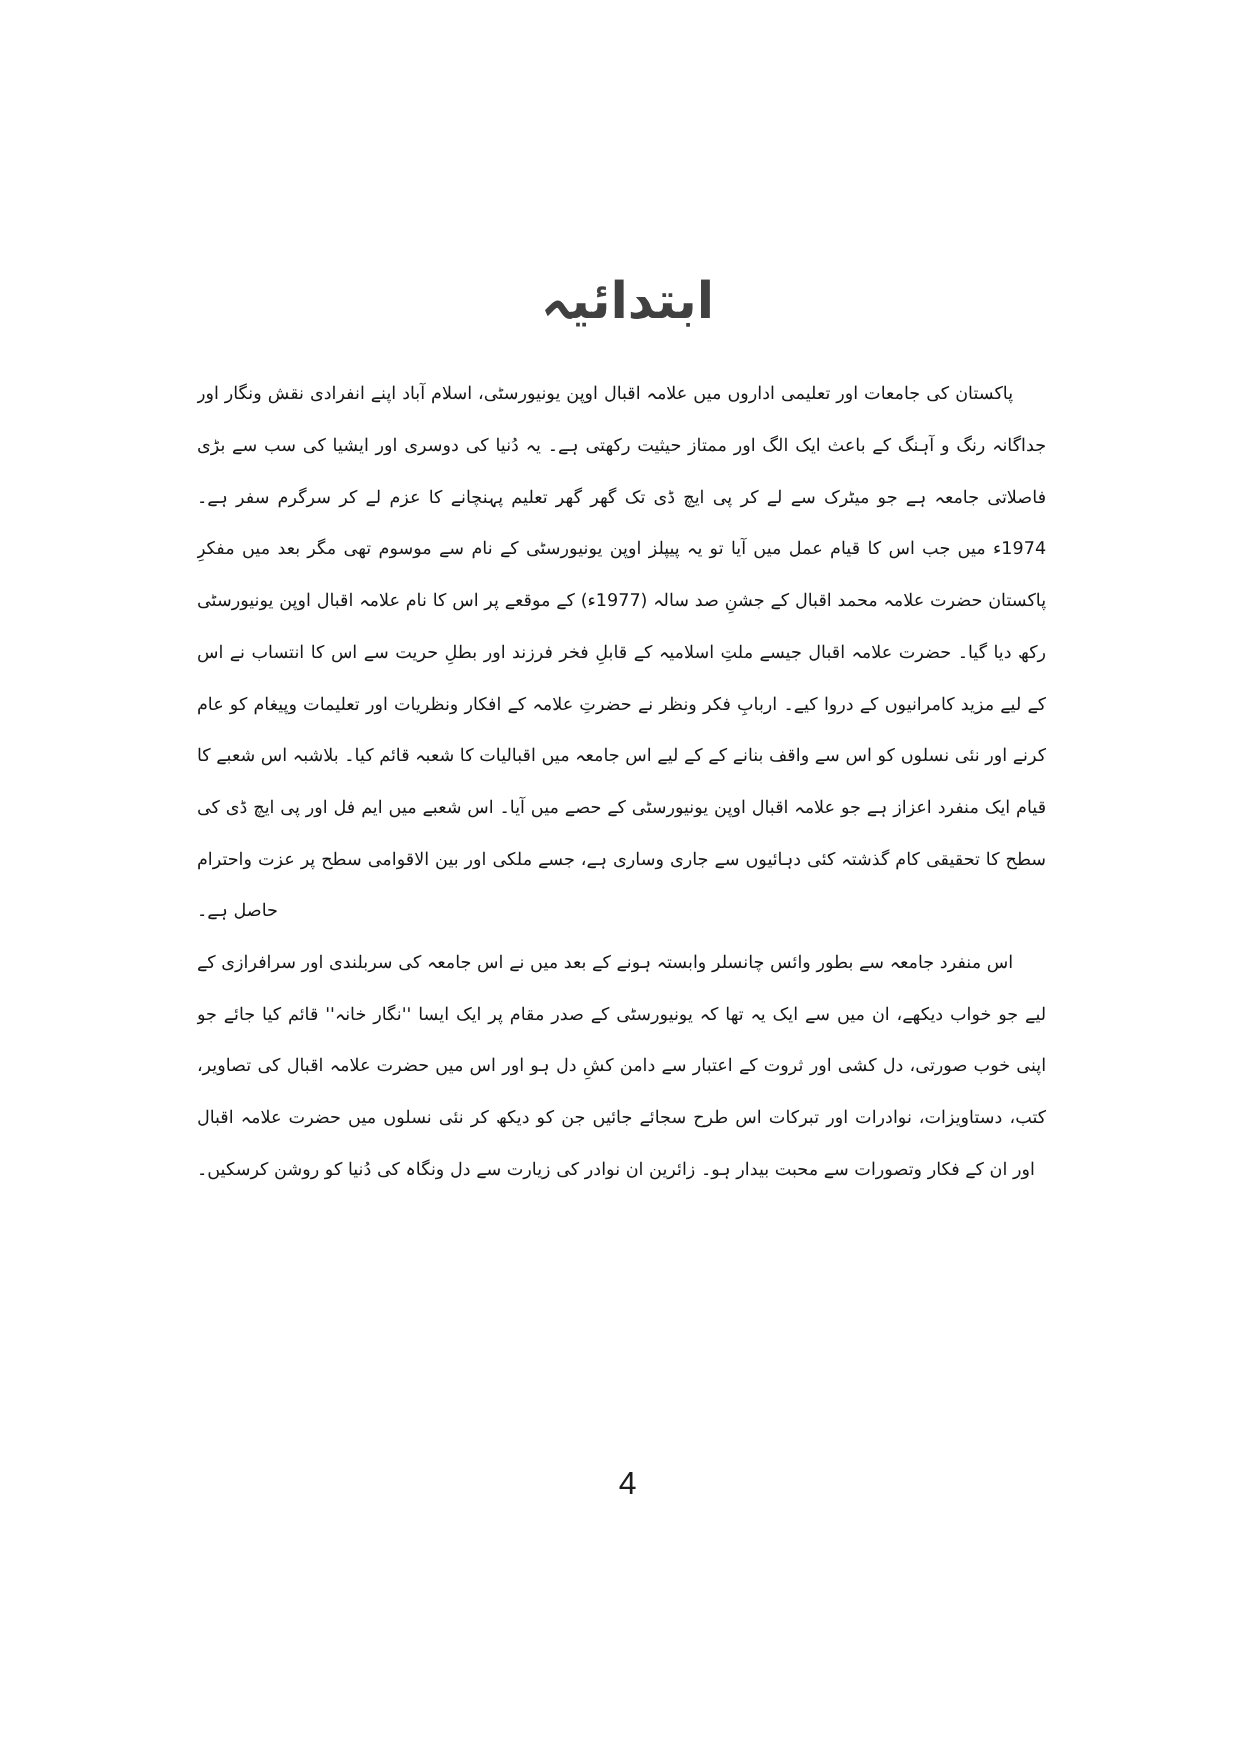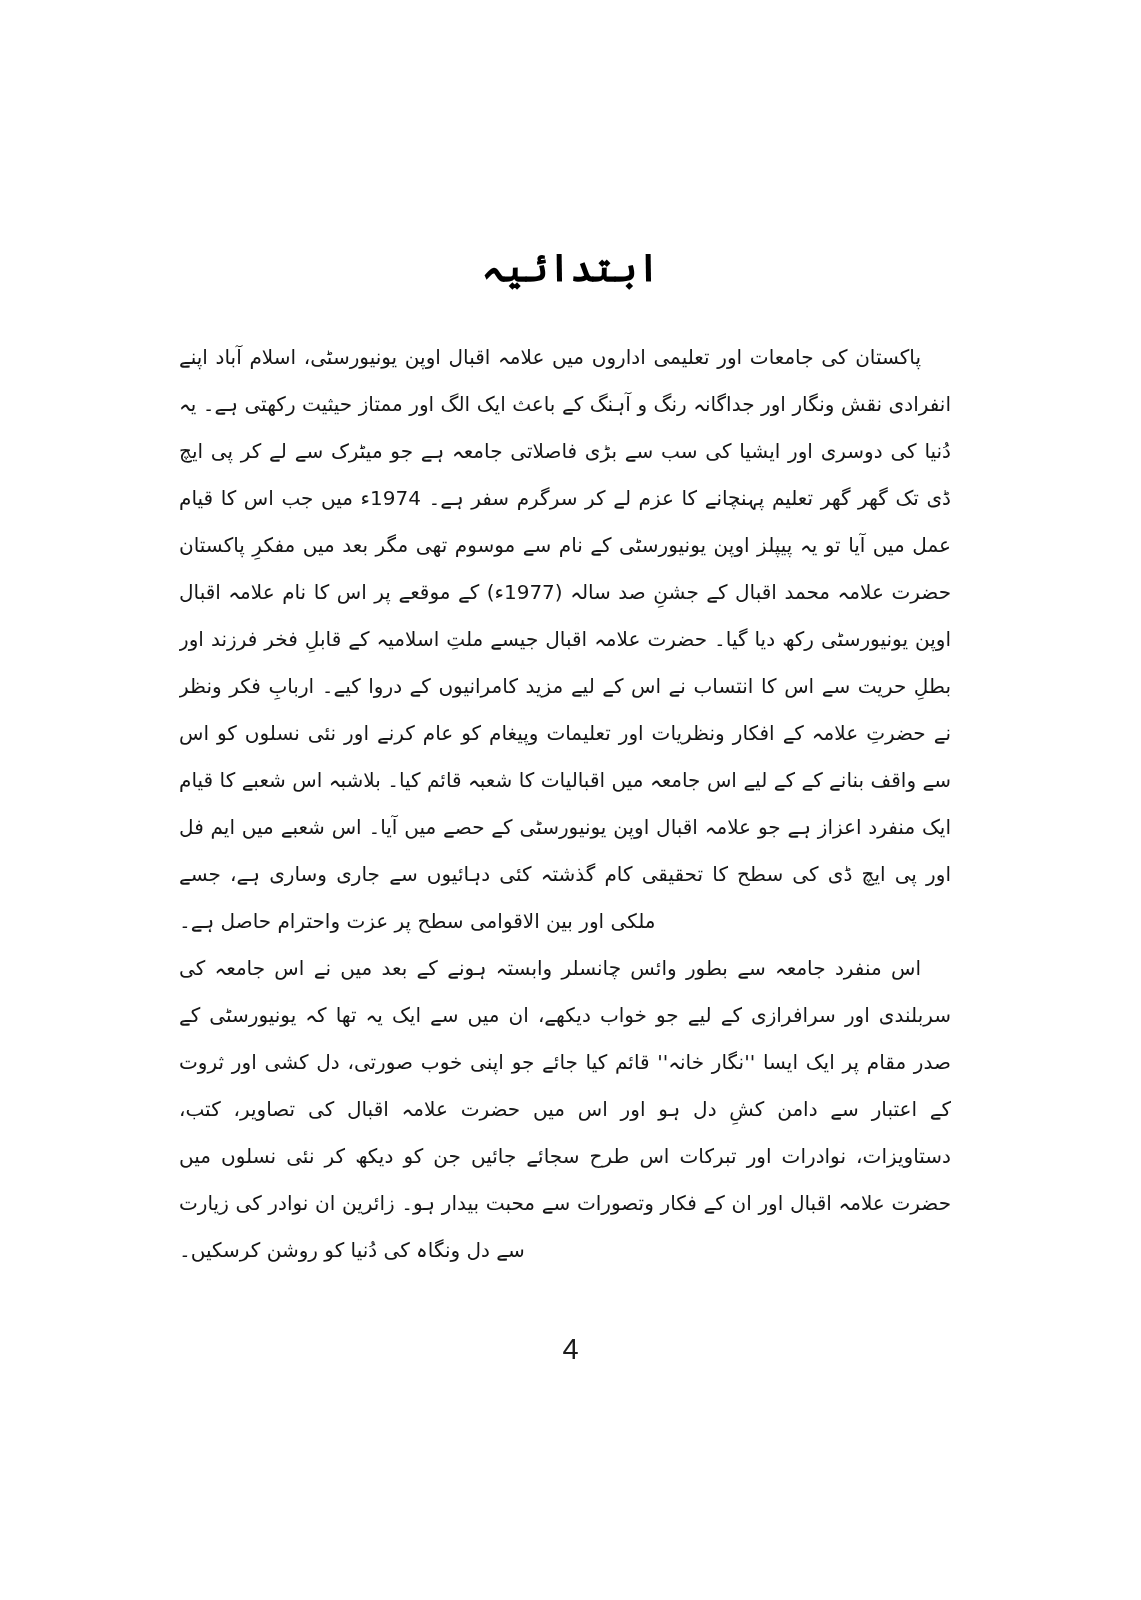--- a/index.html
+++ b/index.html
@@ -16,36 +16,35 @@
     color: #161616;
     overflow: hidden;
   }
   .page-title {
     position: absolute;
     top: 246px;
     left: 0;
     width: 100%;
     text-align: center;
     direction: rtl;
-    font-size: 38px;
+    font-size: 46px;
     font-weight: bold;
-    color: #000000;
+    color: #404040;
     letter-spacing: 1px;
-    font-family: Liberation Serif, serif;
   }
   .body-text {
     position: absolute;
     top: 334px;
     right: 190px;
     width: 772px;
     max-height: 1010px;
     overflow: hidden;
     direction: rtl;
     unicode-bidi: embed;
-    font-size: 20px;
+    font-size: 16px;
     line-height: 47px;
     text-align: justify;
     text-align-last: left;
     color: #161616;
   }
   .body-text p {
     margin: 0;
     padding: 0;
     text-indent: 30px; 
   }

